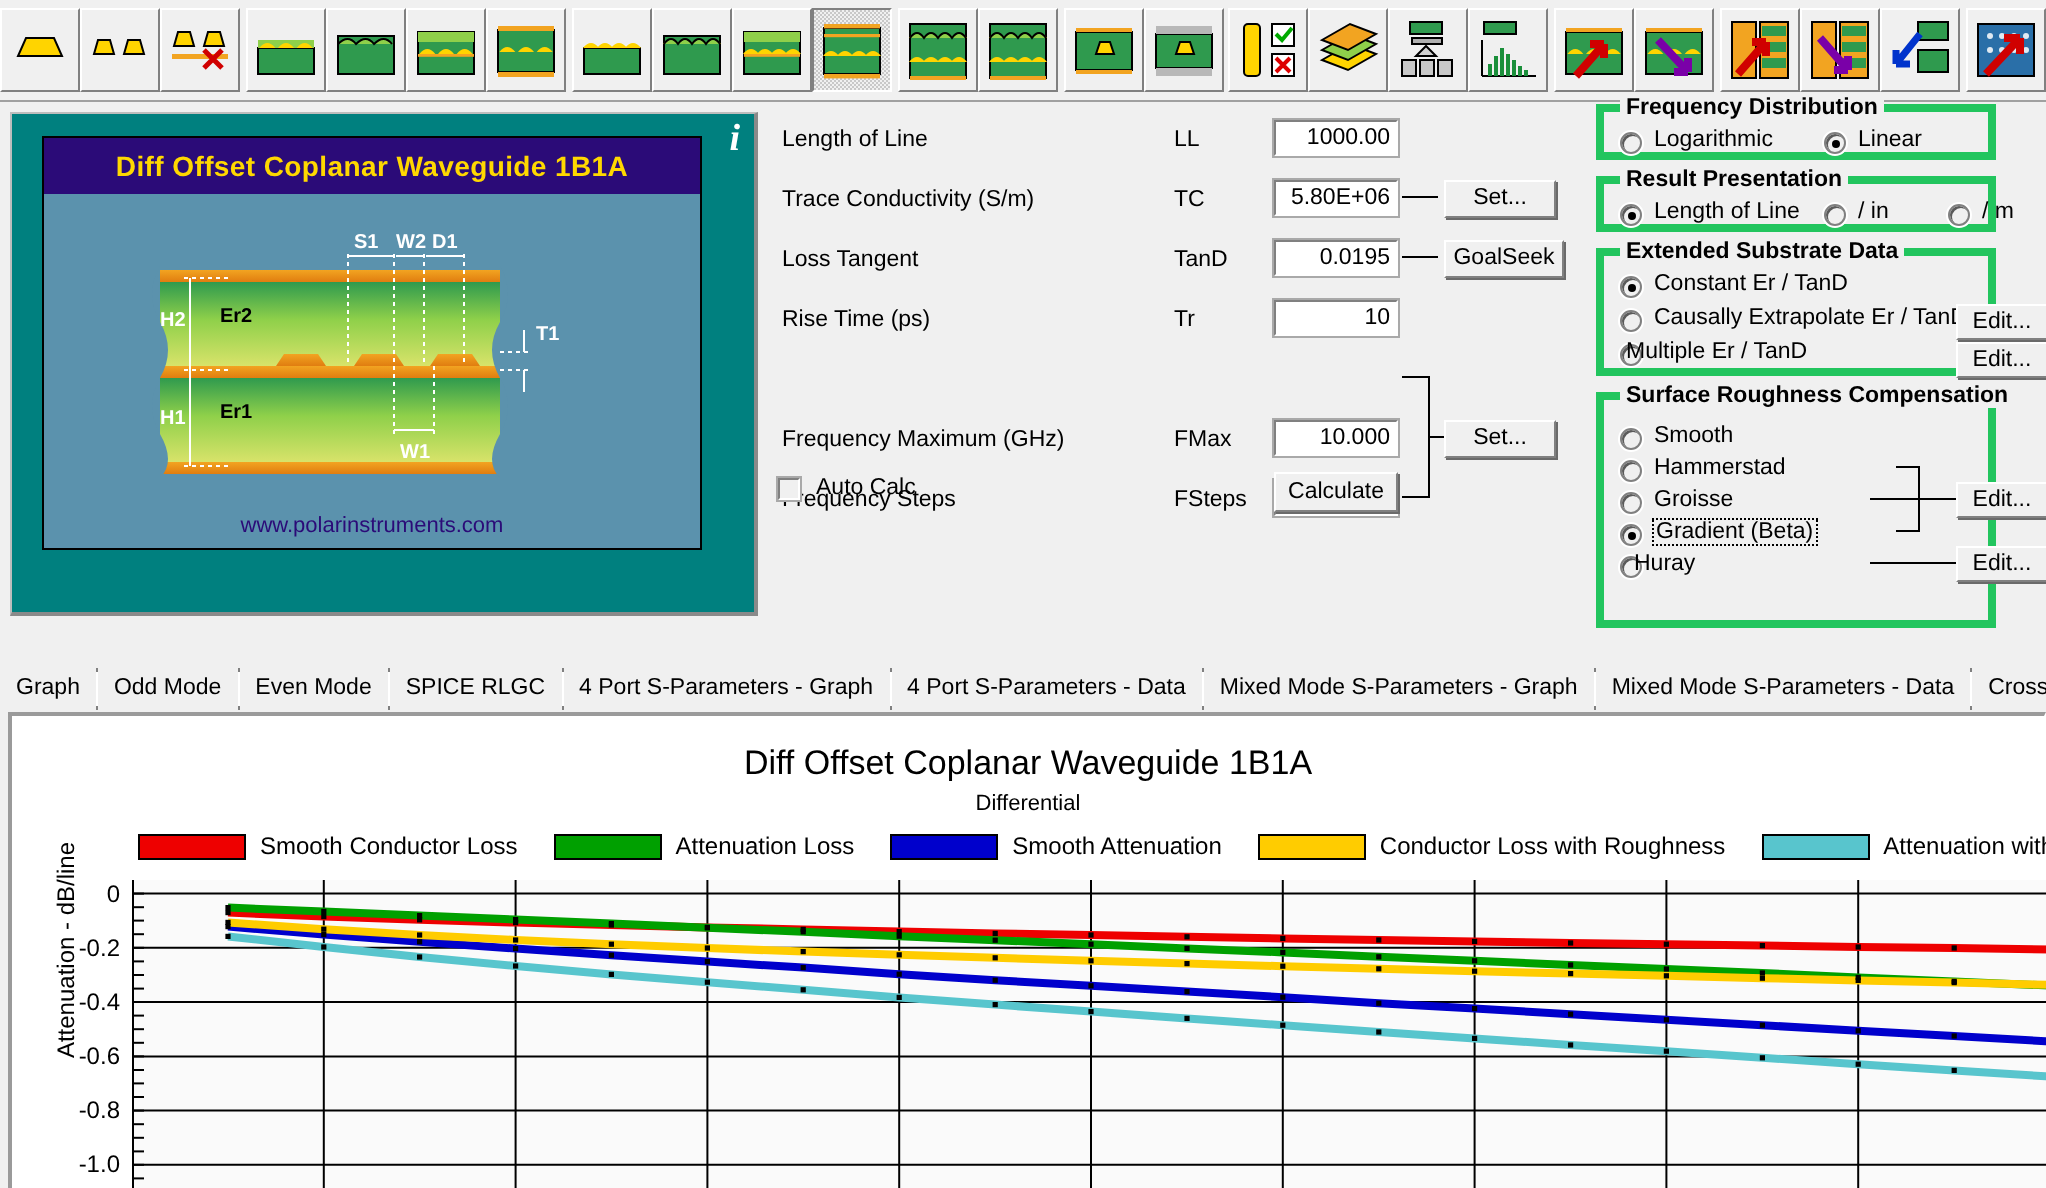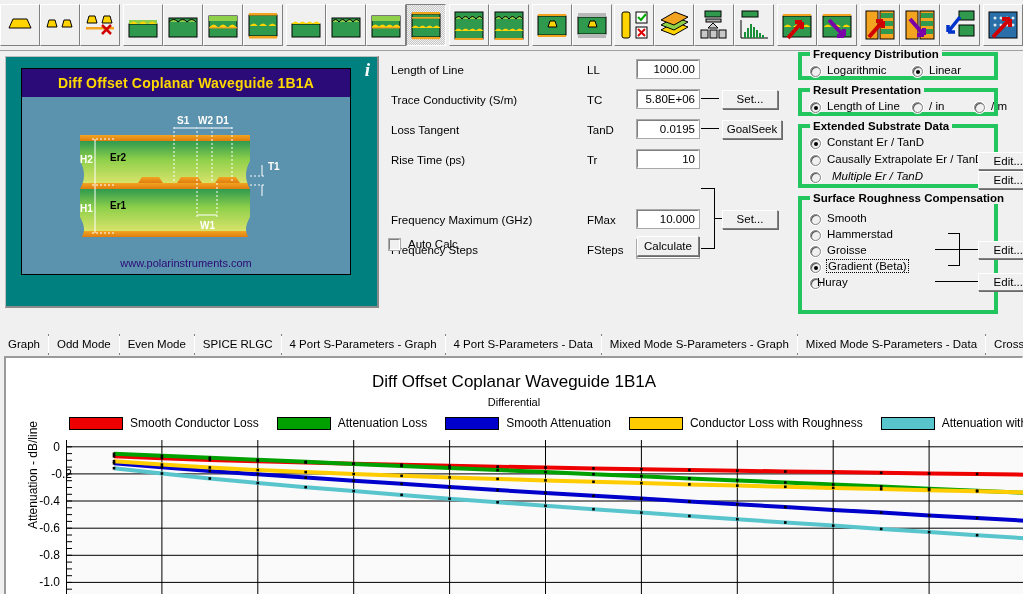--- a/index.html
+++ b/index.html
@@ -106,21 +106,21 @@
     box-sizing:border-box;
   }
   .radio.on::after{
     content:"";position:absolute;left:2.5px;top:2.5px;width:4px;height:4px;
     border-radius:50%;background:#000;
   }
   .rlabel{position:absolute;font-size:11.5px;white-space:nowrap;}
   .rlabel.focus{outline:1px dotted #000;padding:0 1px;}
   .ebtn{
     position:absolute;width:46px;height:18px;background:#f0f0f0;
-    text-align:right;font-size:11.5px;line-height:16px;
+    text-align:center;font-size:11.5px;line-height:16px;
     border-top:1px solid #ffffff;border-left:1px solid #ffffff;
     border-right:1px solid #808080;border-bottom:1px solid #808080;
     box-shadow:1px 1px 0 #6a6a6a;box-sizing:border-box;cursor:default;
   }
   .cline{position:absolute;background:#000;}
 
   
   #tabstrip{
     position:absolute;left:0;top:332px;width:996px;height:23px;
     display:flex;align-items:flex-end;background:#f0f0f0;
@@ -537,21 +537,21 @@
       <div class="radio" style="left:172px;top:10px;"></div>
       <span class="rlabel" style="left:189px;top:8px;">/ m</span>
     </div>
     <div class="gbox" style="top:124px;height:64px;">
       <span class="gbox-title">Extended Substrate Data</span>
       <div class="radio on" style="left:8px;top:10px;"></div>
       <span class="rlabel" style="left:25px;top:8px;">Constant Er / TanD</span>
       <div class="radio" style="left:8px;top:27px;"></div>
       <span class="rlabel" style="left:25px;top:25px;">Causally Extrapolate Er / TanD</span>
       <div class="radio" style="left:8px;top:44px;"></div>
-      <span class="rlabel" style="left:30px;top:42px;font-style:italic;">Multiple Er / TanD</span>
+      <span class="rlabel" style="left:11px;top:42px;">Multiple Er / TanD</span>
       <div class="ebtn" style="left:176px;top:24px;">Edit...</div>
       <div class="ebtn" style="left:176px;top:43px;">Edit...</div>
     </div>
     <div class="gbox" style="top:196px;height:118px;">
       <span class="gbox-title">Surface Roughness Compensation</span>
       <div class="radio" style="left:8px;top:14px;"></div>
       <span class="rlabel" style="left:25px;top:12px;">Smooth</span>
       <div class="radio" style="left:8px;top:30px;"></div>
       <span class="rlabel" style="left:25px;top:28px;">Hammerstad</span>
       <div class="radio" style="left:8px;top:46px;"></div>
@@ -751,18 +751,18 @@
         <rect x="670.0" y="77.9" width="2.6" height="2.6" fill="#000"></rect>
         <rect x="718.0" y="81.2" width="2.6" height="2.6" fill="#000"></rect>
         <rect x="765.9" y="84.3" width="2.6" height="2.6" fill="#000"></rect>
         <rect x="813.9" y="87.6" width="2.6" height="2.6" fill="#000"></rect>
         <rect x="861.8" y="90.8" width="2.6" height="2.6" fill="#000"></rect>
         <rect x="909.8" y="93.9" width="2.6" height="2.6" fill="#000"></rect>
         <rect x="957.7" y="97.0" width="2.6" height="2.6" fill="#000"></rect>
       </svg>
     </div>
 <div class="ytick-label" style="top: 88.7826px; left: 0px; width: 54px;">0</div>
-    <div class="ytick-label" style="top: 115.913px; left: 0px; width: 54px; margin-left: 12px;">-0.2</div>
+    <div class="ytick-label" style="top: 115.913px; left: 0px; width: 54px;">-0.2</div>
     <div class="ytick-label" style="top: 143.043px; left: 0px; width: 54px;">-0.4</div>
     <div class="ytick-label" style="top: 170.174px; left: 0px; width: 54px;">-0.6</div>
     <div class="ytick-label" style="top: 197.304px; left: 0px; width: 54px;">-0.8</div>
     <div class="ytick-label" style="top: 224.435px; left: 0px; width: 54px;">-1.0</div>
   </div>
 
 </body></html>

